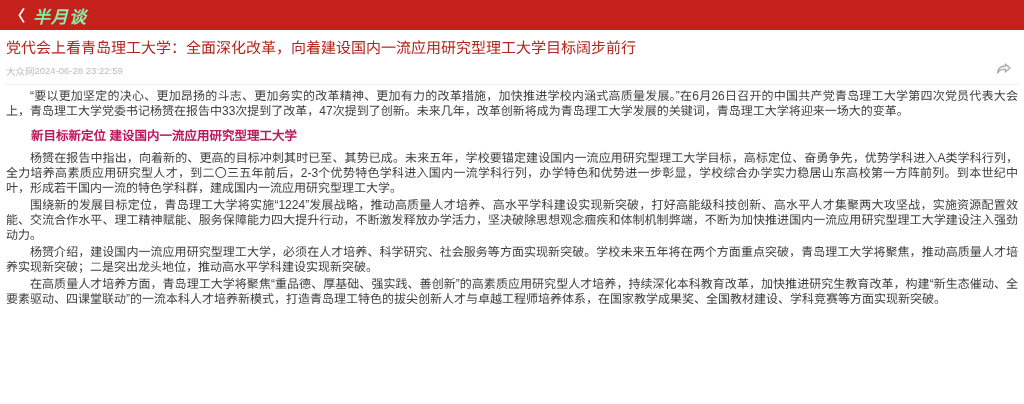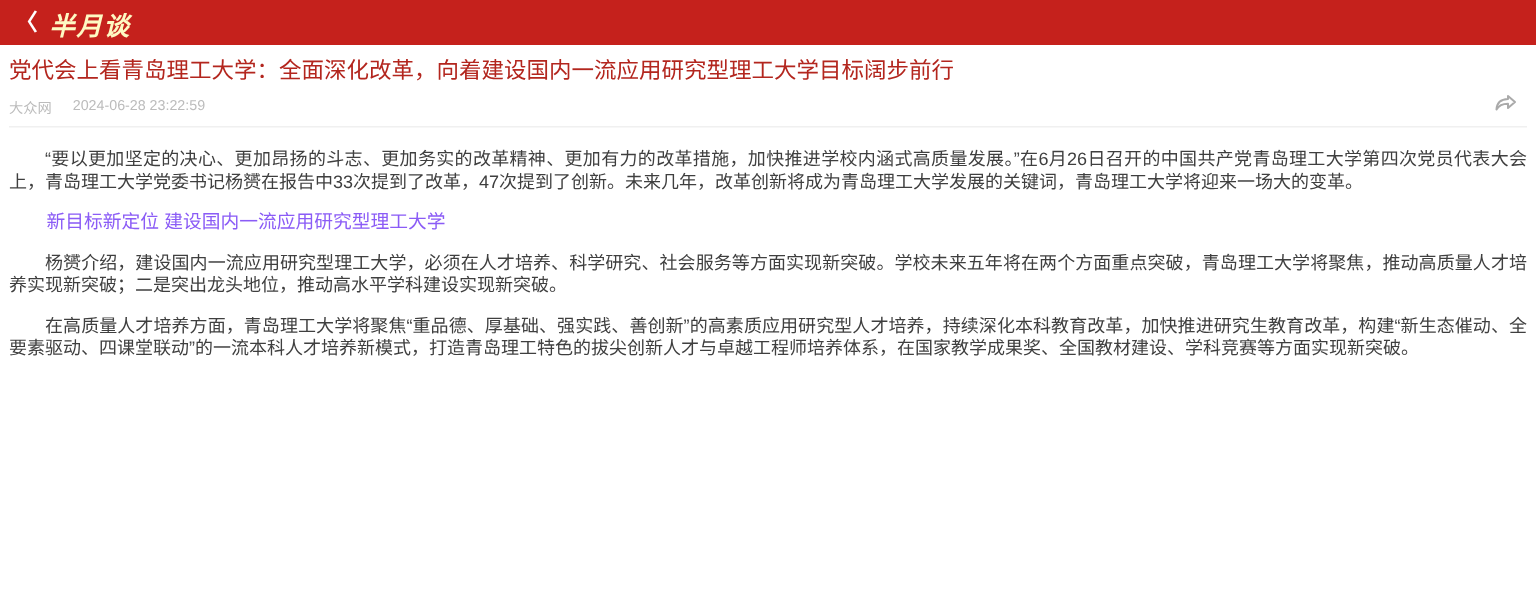--- a/index.html
+++ b/index.html
@@ -21,21 +21,21 @@
   }
   .back {
     color: #ffffff;
     font-size: 15px;
     font-weight: 700;
     margin-right: 8px;
     line-height: 1;
     cursor: pointer;
   }
   .brand {
-    color: #fef9c3;
+    color: #86efac;
     font-size: 17px;
     font-weight: 800;
     font-style: italic;
     letter-spacing: 1px;
     cursor: pointer;
   }
   
   .article-head { padding: 9px 6px 0 6px; }
   .title {
     margin: 0;
@@ -43,21 +43,20 @@
     font-size: 15px;
     font-weight: 500;
     line-height: 1.25;
   }
   .meta {
     position: relative;
     margin-top: 6px;
     height: 14px;
     display: flex;
     align-items: center;
-    gap: 14px;
     color: #bcbcbc;
     font-size: 9.5px;
   }
   .share {
     position: absolute;
     right: 6px;
     top: -4px;
     width: 16px;
     height: 16px;
     cursor: pointer;
@@ -70,28 +69,28 @@
   }
   
   .article-body {
     padding: 2px 6px 0 6px;
     color: #3f3f3f;
     font-size: 12px;
     line-height: 15px;
     text-align: justify;
   }
   .article-body p {
-    margin: 12px 0;
+    margin: 2px 0;
     text-indent: 2em;
   }
   .article-body h2 {
     margin: 10px 0 7px 0;
-    color: #8b5cf6;
+    color: #be185d;
     font-size: 12.5px;
-    font-weight: 400;
+    font-weight: 700;
     text-indent: 2em;
   }
 </style>
 </head>
 <body>
 
 <header class="topbar">
   <span class="back">〈</span>
   <span class="brand">半月谈</span>
 </header>
@@ -106,16 +105,18 @@
         <path d="M14 6l7 6-7 6v-4.2C7.5 13.8 4.5 16 2.5 19.5 2.8 12.5 7 9.3 14 9v-3z"></path>
       </svg>
     </span>
   </div>
   <hr class="divider">
 </section>
 
 <article class="article-body">
   <p>“要以更加坚定的决心、更加昂扬的斗志、更加务实的改革精神、更加有力的改革措施，加快推进学校内涵式高质量发展。”在6月26日召开的中国共产党青岛理工大学第四次党员代表大会上，青岛理工大学党委书记杨赟在报告中33次提到了改革，47次提到了创新。未来几年，改革创新将成为青岛理工大学发展的关键词，青岛理工大学将迎来一场大的变革。</p>
   <h2>新目标新定位 建设国内一流应用研究型理工大学</h2>
+  <p>杨赟在报告中指出，向着新的、更高的目标冲刺其时已至、其势已成。未来五年，学校要锚定建设国内一流应用研究型理工大学目标，高标定位、奋勇争先，优势学科进入A类学科行列，全力培养高素质应用研究型人才，到二〇三五年前后，2-3个优势特色学科进入国内一流学科行列，办学特色和优势进一步彰显，学校综合办学实力稳居山东高校第一方阵前列。到本世纪中叶，形成若干国内一流的特色学科群，建成国内一流应用研究型理工大学。</p>
+  <p>围绕新的发展目标定位，青岛理工大学将实施“1224”发展战略，推动高质量人才培养、高水平学科建设实现新突破，打好高能级科技创新、高水平人才集聚两大攻坚战，实施资源配置效能、交流合作水平、理工精神赋能、服务保障能力四大提升行动，不断激发释放办学活力，坚决破除思想观念痼疾和体制机制弊端，不断为加快推进国内一流应用研究型理工大学建设注入强劲动力。</p>
   <p>杨赟介绍，建设国内一流应用研究型理工大学，必须在人才培养、科学研究、社会服务等方面实现新突破。学校未来五年将在两个方面重点突破，青岛理工大学将聚焦，推动高质量人才培养实现新突破；二是突出龙头地位，推动高水平学科建设实现新突破。</p>
   <p>在高质量人才培养方面，青岛理工大学将聚焦“重品德、厚基础、强实践、善创新”的高素质应用研究型人才培养，持续深化本科教育改革，加快推进研究生教育改革，构建“新生态催动、全要素驱动、四课堂联动”的一流本科人才培养新模式，打造青岛理工特色的拔尖创新人才与卓越工程师培养体系，在国家教学成果奖、全国教材建设、学科竞赛等方面实现新突破。</p>
 
 </article>
 
 </body></html>

